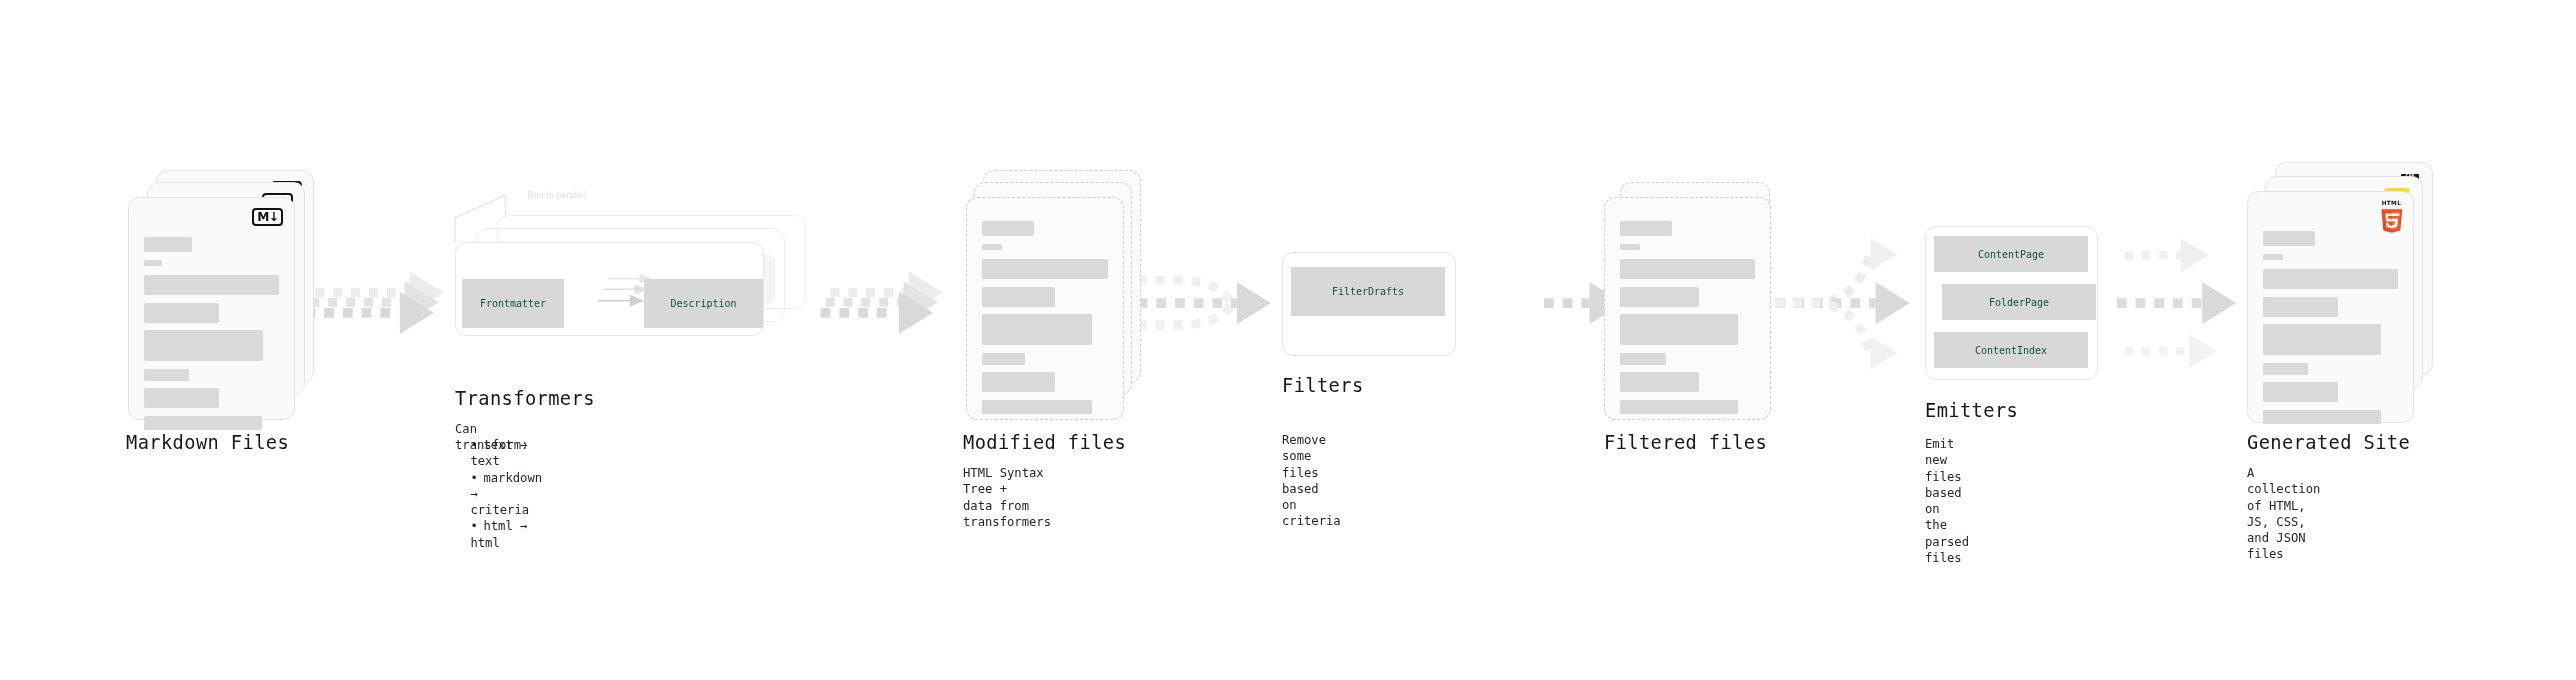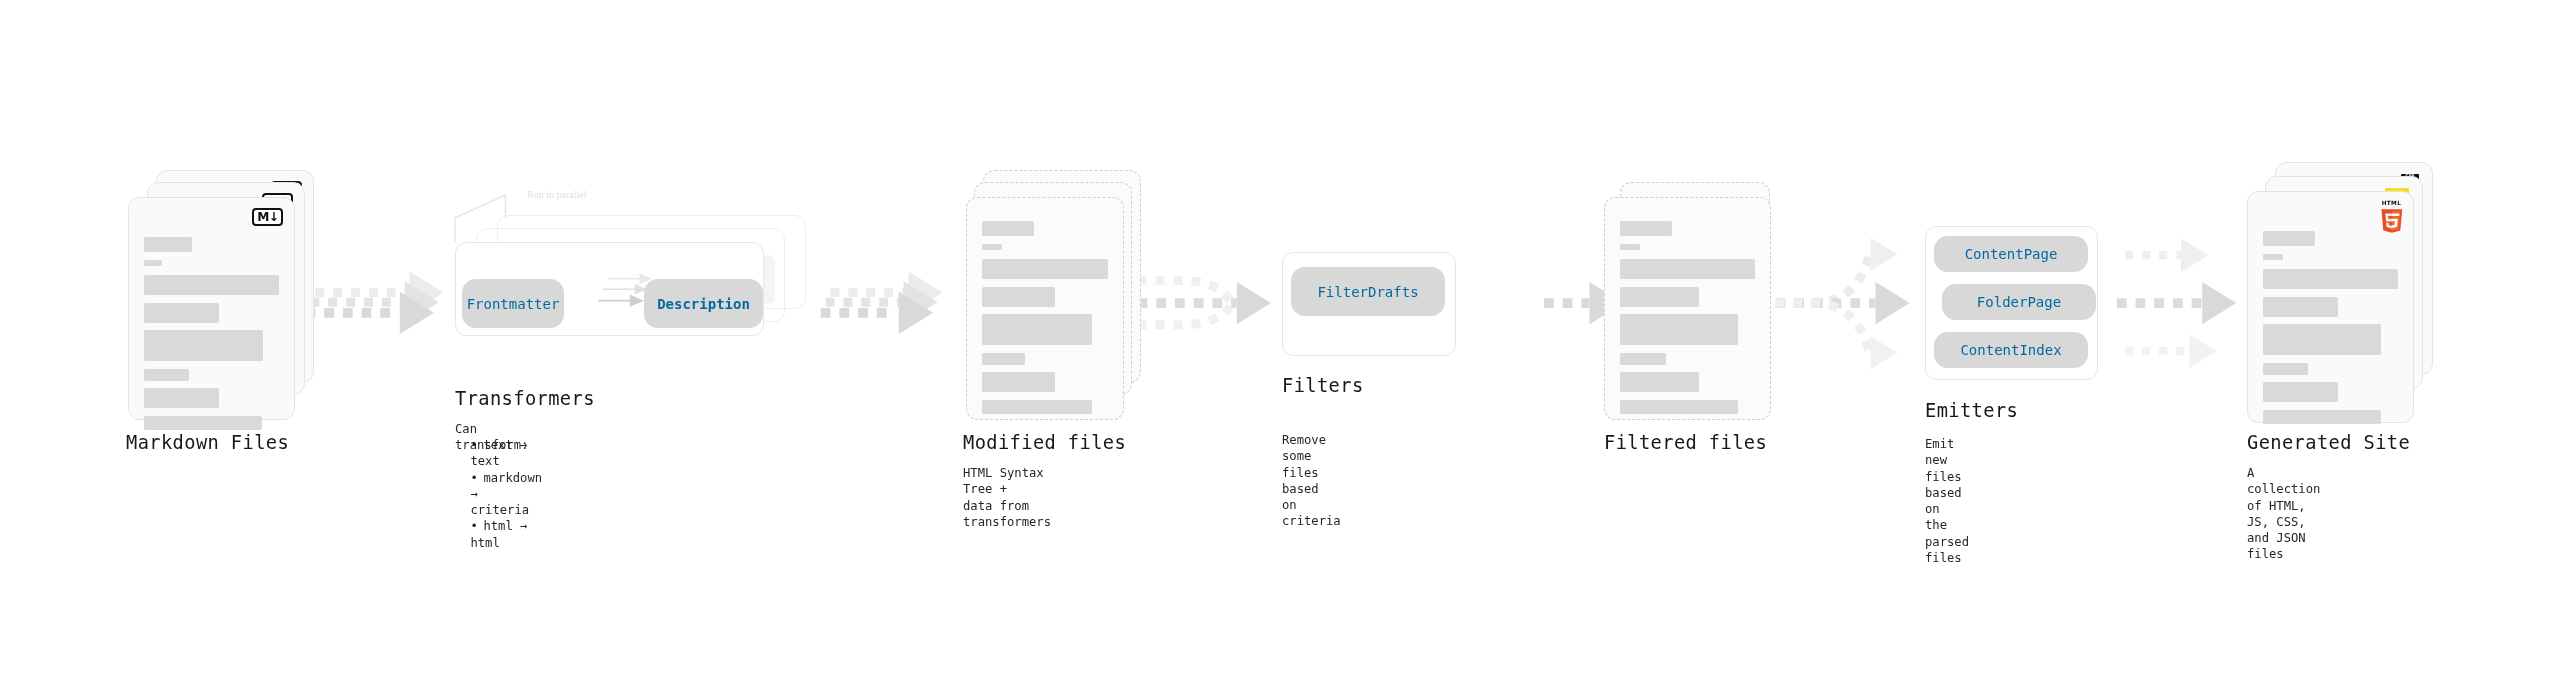--- a/index.html
+++ b/index.html
@@ -106,24 +106,24 @@
   .group{
     position:absolute;
     border:1.3px solid #e6e6e6;
     border-radius:11.4px;
     background:#ffffff;
     box-sizing:border-box;
   }
   .chip{
     position:absolute;
     background:#d8d8d8;
-    border-radius:14px;
-    font-family:"DejaVu Sans Mono","Liberation Mono",monospace;
-    font-size:14px;
-    color:#0369a1;
+    border-radius:0;
+    font-family:"DejaVu Sans Mono","Liberation Mono",monospace;
+    font-size:10px;
+    color:#14532d;
     display:flex;
     align-items:center;
     justify-content:center;
     box-sizing:border-box;
     white-space:nowrap;
   }
   .ghostbox{
     position:absolute;
     border:1.3px solid #eeeeee;
     border-radius:11.4px;
@@ -262,21 +262,21 @@
         <line x1="742" y1="356" x2="782" y2="356"></line>
           <polygon points="782,351 794,356 782,361"></polygon>
       </g>
       <g stroke="#cfcfcf" stroke-width="2" fill="#cfcfcf">
         <line x1="736" y1="370" x2="776" y2="370"></line>
           <polygon points="776,364 790,370 776,376"></polygon>
       </g>
     </svg>
 
     <div class="chip" style="left:462px;top:279px;width:102px;height:49px;">Frontmatter</div>
-    <div class="chip" style="left:644px;top:279px;width:119px;height:49px;font-weight:bold;">Description</div>
+    <div class="chip" style="left:644px;top:279px;width:119px;height:49px;">Description</div>
 
     <div class="title" style="left:455px;top:388px;">Transformers</div>
     <div class="subtitle" style="left:455px;top:421px;">Can transform:</div>
     <div class="bullets" style="left:455px;top:437px;">
       <ul>
         <li>text → text</li>
         <li>markdown → criteria</li>
         <li>html → html</li>
       </ul>
     </div>

